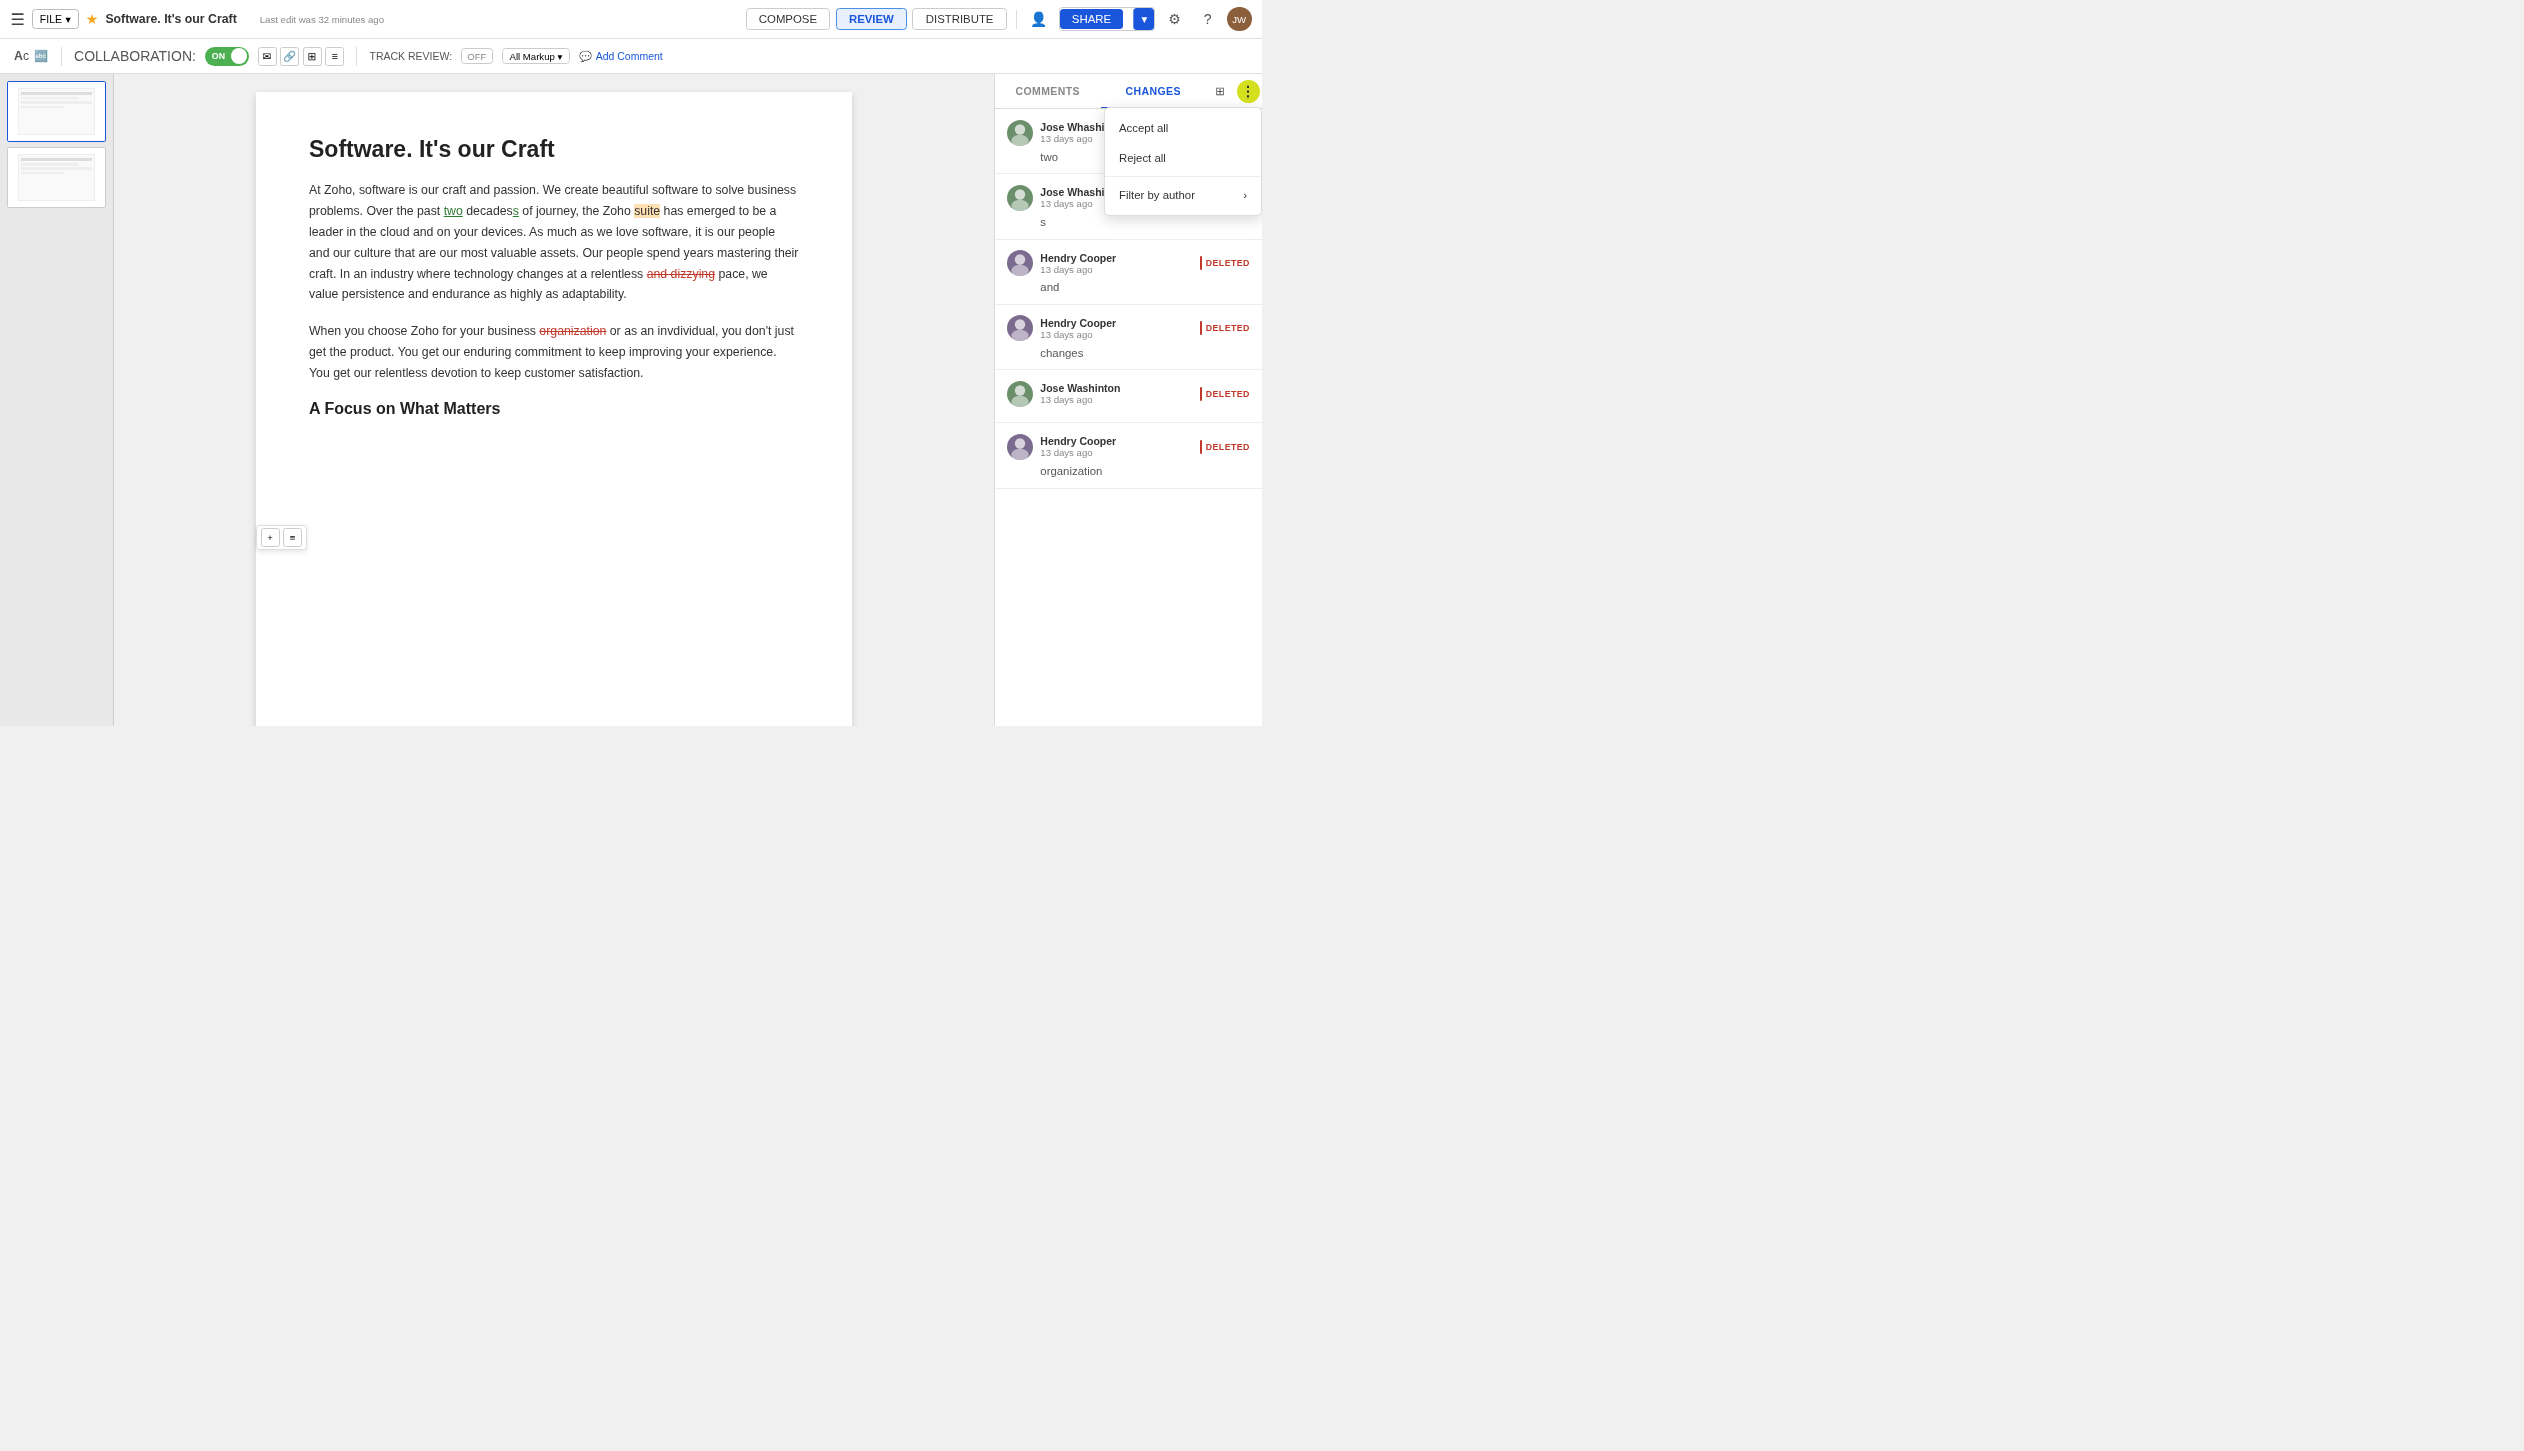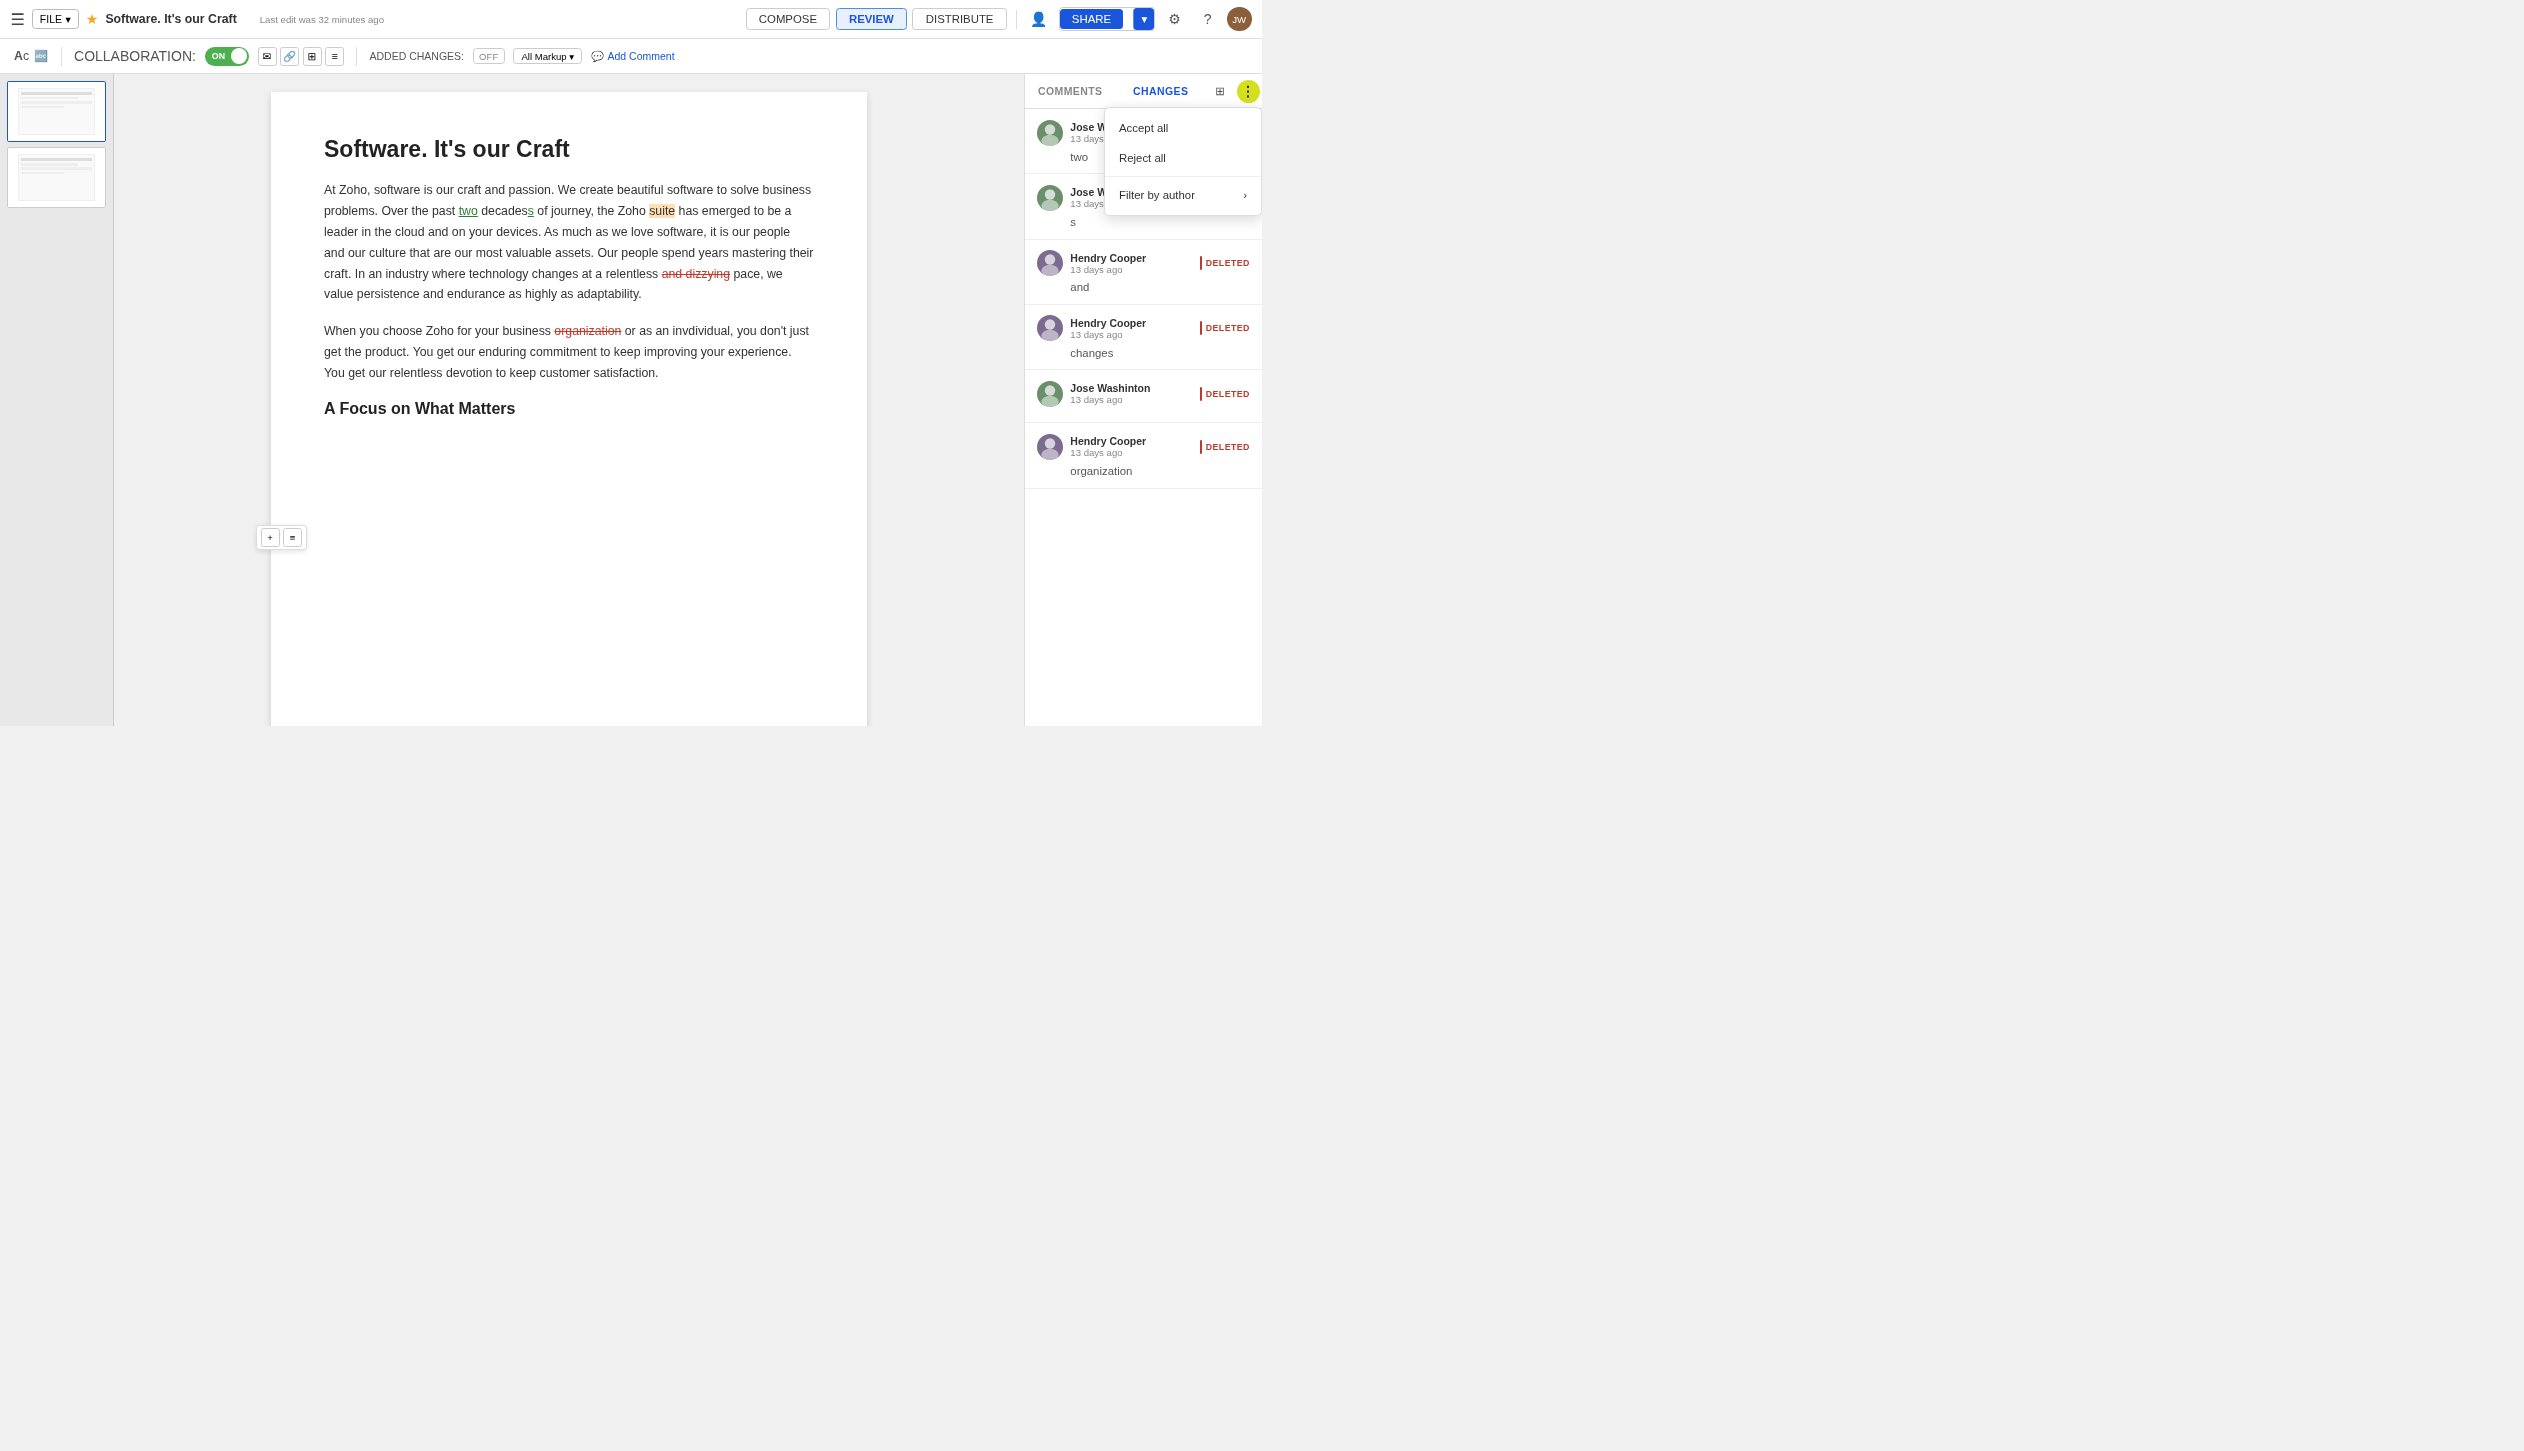--- a/index.html
+++ b/index.html
@@ -76,21 +76,21 @@
       padding: 44px 53px; min-height: 789px;
     }
     h1.doc-title { font-size: 23px; font-weight: 700; color: #222; margin-bottom: 17.5px; }
     .doc-para { font-size: 12.3px; line-height: 1.7; color: #333; margin-bottom: 16px; }
     .added-text { color: #2e7d32; text-decoration: underline; }
     .deleted-text { color: #c0392b; text-decoration: line-through; }
     .highlighted { background: #ffe0b2; }
     .section-heading { font-size: 16px; font-weight: 700; color: #222; margin-top: 8.8px; }
 
     
-    #right-panel { width: 238px; background: #fff; border-left: 0.9px solid #ddd; display: flex; flex-direction: column; }
+    #right-panel { width: 268px; background: #fff; border-left: 0.9px solid #ddd; display: flex; flex-direction: column; }
     #panel-tabs { display: flex; border-bottom: 0.9px solid #ddd; position: relative; }
     .panel-tab {
       flex: 1; text-align: center; padding: 10.5px 7px; font-size: 10.5px; font-weight: 600;
       color: #888; cursor: pointer; letter-spacing: 0.4px;
     }
     .panel-tab.active { color: #1a56db; border-bottom: 1.8px solid #1a56db; }
     #panel-more-btn {
       width: 28px; display: flex; align-items: center; justify-content: center;
       cursor: pointer; color: #555;
     }
@@ -198,21 +198,21 @@
     <span class="toggle-text">ON</span>
     <div class="toggle-knob"></div>
   </div>
   <div class="collab-icons">
     <div class="ci">✉</div>
     <div class="ci">🔗</div>
     <div class="ci">⊞</div>
     <div class="ci">≡</div>
   </div>
   <div class="toolbar-sep"></div>
-  <span class="track-label">ADDED CHANGES:</span>
+  <span class="track-label">TRACK REVIEW:</span>
   <div class="track-off-btn">
     <span style="font-size:9.6px;color:#888;">OFF</span>
   </div>
   <div class="markup-btn">
     <span>All Markup</span>
     <span>▾</span>
   </div>
   <button class="add-comment-btn">
     <span>💬</span>
     <span>Add Comment</span>

